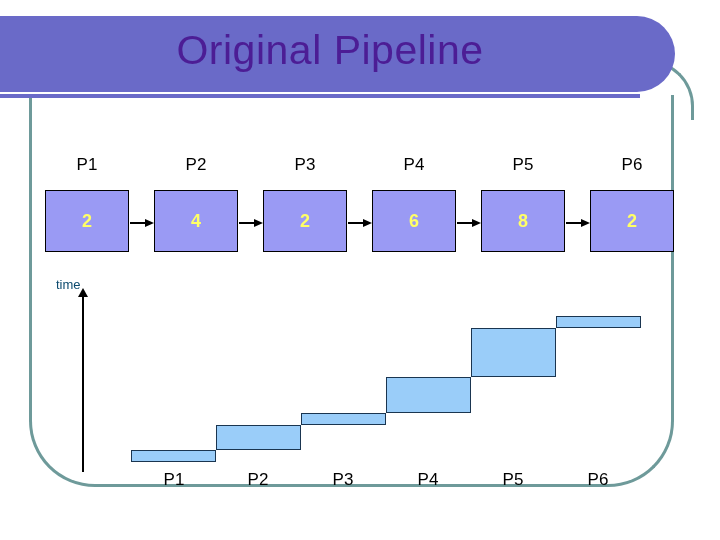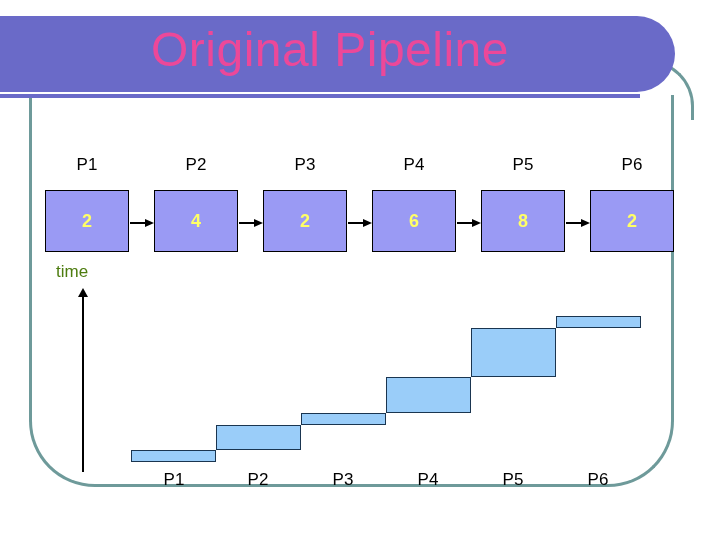--- a/index.html
+++ b/index.html
@@ -64,22 +64,22 @@
     background: #6a6ac8;
     border-top: 2px solid #ffffff;
     box-sizing: border-box;
   }
   .title-text {
     position: absolute;
     left: 0px;
     top: 28px;
     width: 660px;
     text-align: center;
-    color: #ec4899;
-    font-size: 48px;
+    color: #4c1d95;
+    font-size: 41px;
     line-height: 44px;
     letter-spacing: 0.5px;
     white-space: nowrap;
   }
 
   
   .stage-label {
     position: absolute;
     top: 155px;
     width: 108px;
@@ -132,23 +132,23 @@
     height: 0;
     border-top: 4px solid transparent;
     border-bottom: 4px solid transparent;
     border-left: 9px solid #000000;
   }
 
   
   .time-label {
     position: absolute;
     left: 56px;
-    top: 262px;
-    font-size: 17px;
-    color: #4d7c0f;
+    top: 275px;
+    font-size: 13px;
+    color: #0c4a6e;
     line-height: 20px;
   }
   .time-axis {
     position: absolute;
     left: 82px;
     top: 292px;
     width: 2px;
     height: 180px;
     background: #000000;
   }

